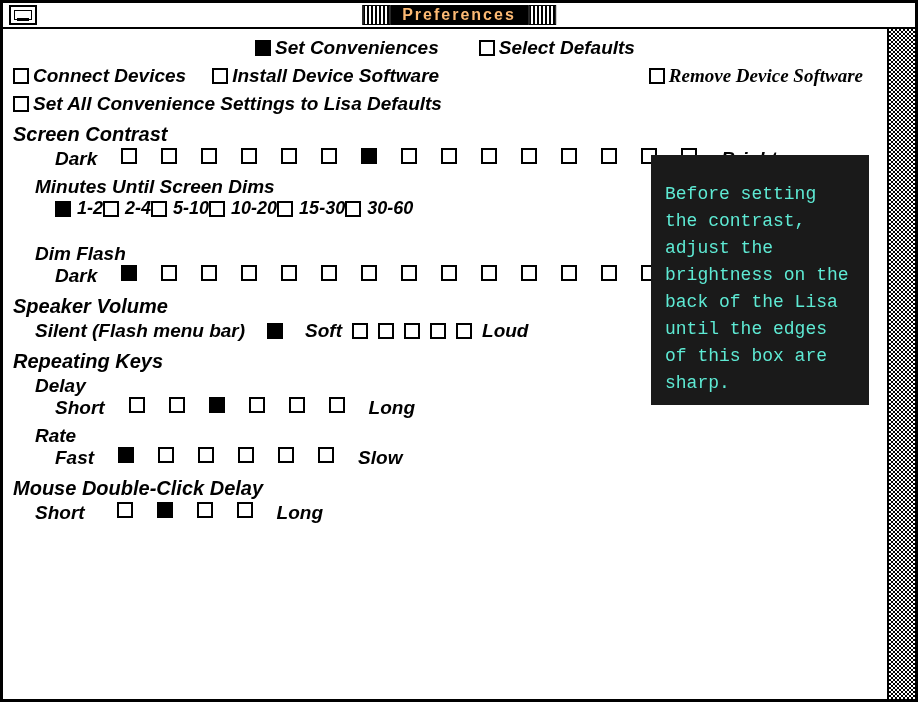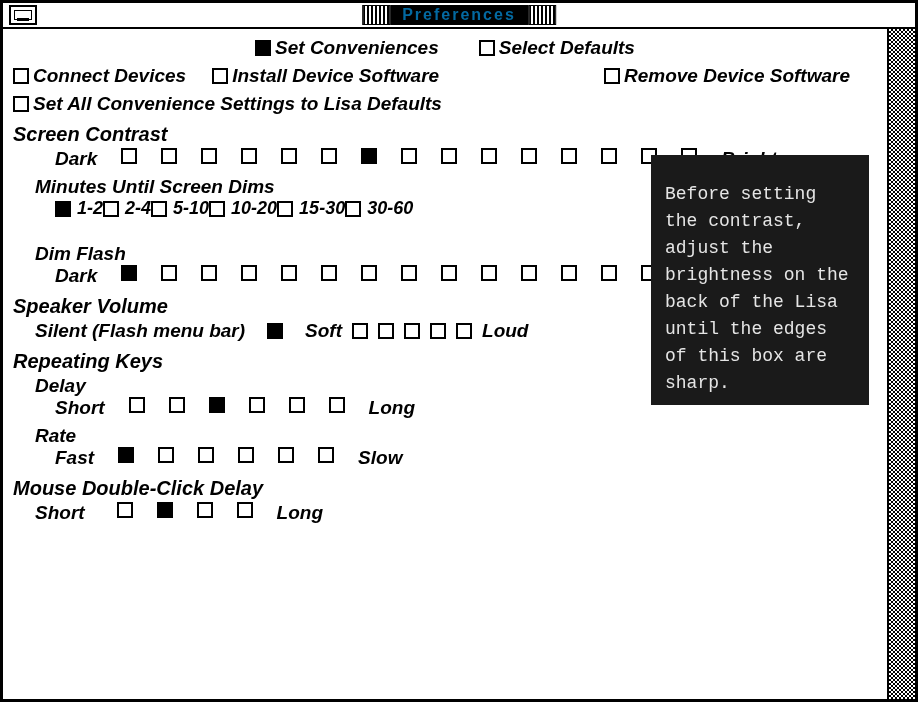--- a/index.html
+++ b/index.html
@@ -59,21 +59,21 @@
       height: 24px;
     }
     .hatch {
       width: 28px;
       height: 20px;
       background: repeating-linear-gradient(90deg, #000 0 2px, #fff 2px 4px);
       border: 1px solid #000;
     }
     .title-label {
       background: #000;
-      color: #0369a1;
+      color: #fdba74;
       padding: 2px 12px;
       font-style: normal;
       font-weight: bold;
       letter-spacing: 2px;
       font-size: 16px;
       height: 20px;
       line-height: 16px;
     }
     .content {
       position: absolute;
@@ -145,21 +145,21 @@
       background: #fff;
     }
     .box.filled { background: #000; }
     .help-box {
       position: absolute;
       right: 18px;
       top: 126px;
       width: 218px;
       height: 250px;
       background: #1a1a1a;
-      color: #e5e5e5;
+      color: #5eead4;
       padding: 26px 14px 14px 14px;
       font-size: 18px;
       line-height: 1.5;
       font-style: normal;
       font-weight: normal;
       font-family: "Courier New", monospace;
     }
     .minutes-row {
       display: flex;
       align-items: flex-end;
@@ -207,21 +207,21 @@
 
     <div class="row spread">
       <span class="opt">
         <span class="cb"></span>
         <span>Connect Devices</span>
       </span>
       <span class="opt">
         <span class="cb"></span>
         <span>Install Device Software</span>
       </span>
-      <span class="opt" style="margin-left:auto; margin-right:27px;">
+      <span class="opt" style="margin-left:auto; margin-right:14px;font-family:Liberation Serif, serif;">
         <span class="cb"></span>
         <span>Remove Device Software</span>
       </span>
     </div>
 
     <div class="row">
       <span class="opt">
         <span class="cb"></span>
         <span>Set All Convenience Settings to Lisa Defaults</span>
       </span>

